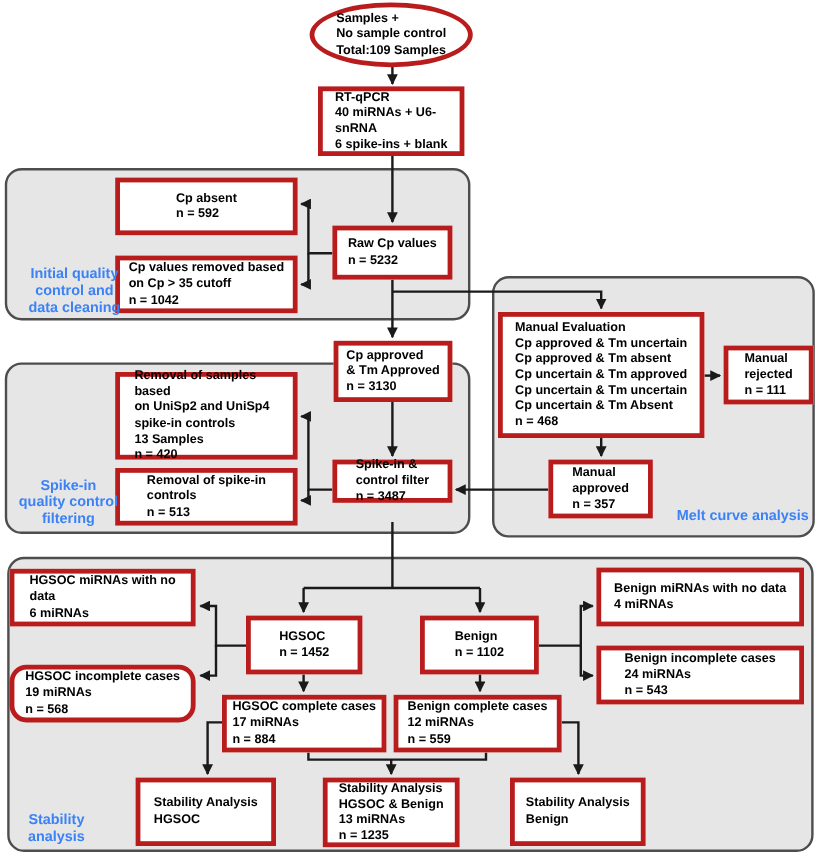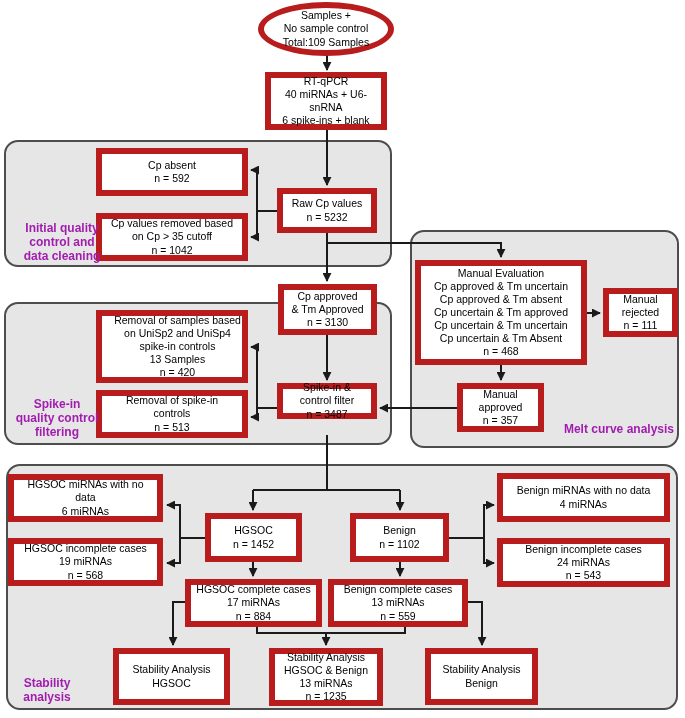--- a/index.html
+++ b/index.html
@@ -6,26 +6,26 @@
   #canvas{
     position:relative;width:685px;height:718px;background:#ffffff;
     font-family:"Liberation Sans", sans-serif;overflow:hidden;
   }
   .group{
     position:absolute;background:#e6e6e6;border:2px solid #4d4d4d;
     border-radius:14px;box-sizing:border-box;
   }
   .glabel{
     position:absolute;font-weight:bold;font-size:12px;line-height:1.18;
-    color:#a21caf;text-align:center;white-space:pre-line;
+    color:#3b82f6;text-align:center;white-space:pre-line;
   }
   .node{
-    position:absolute;background:#ffffff;border:6px solid #b91c1c;
+    position:absolute;background:#ffffff;border:4px solid #b91c1c;
     box-sizing:border-box;display:flex;align-items:center;justify-content:center;
-    text-align:center;font-weight:normal;font-size:10.5px;line-height:1.25;
+    font-weight:bold;font-size:10.5px;line-height:1.25;
     color:#000;white-space:pre-line;padding:1px;
   }
   .ellipse{border-radius:50%;}
   #wires{position:absolute;left:0;top:0;pointer-events:none;}
 </style>
 </head>
 <body>
 
 <div id="canvas">
 
@@ -112,38 +112,38 @@
   <div class="node" style="left:96px;top:390px;width:152px;height:48px;">Removal of spike-in
 controls
 n = 513</div>
   <div class="node" style="left:277px;top:383px;width:100px;height:36px;">Spike-in  &amp;
 control filter
 n = 3487</div>
 
   <div class="node" style="left:8px;top:474px;width:155px;height:48px;">HGSOC miRNAs with no
 data
 6 miRNAs</div>
-  <div class="node" style="left:8px;top:538px;width:155px;height:48px;">HGSOC incomplete cases
+  <div class="node" style="left:8px;top:554px;width:155px;height:48px;border-radius:14px;">HGSOC incomplete cases
 19 miRNAs
 n = 568</div>
   <div class="node" style="left:205px;top:513px;width:97px;height:49px;">HGSOC
 n = 1452</div>
   <div class="node" style="left:350px;top:513px;width:99px;height:49px;">Benign
 n = 1102</div>
   <div class="node" style="left:497px;top:473px;width:173px;height:49px;">Benign miRNAs with no data
 4 miRNAs</div>
   <div class="node" style="left:497px;top:538px;width:173px;height:49px;">Benign incomplete cases
 24 miRNAs
 n = 543</div>
 
   <div class="node" style="left:185px;top:579px;width:137px;height:48px;">HGSOC complete cases
 17 miRNAs
 n = 884</div>
   <div class="node" style="left:328px;top:579px;width:140px;height:48px;">Benign complete cases
-13 miRNAs
+12 miRNAs
 n = 559</div>
 
   <div class="node" style="left:113px;top:648px;width:117px;height:57px;">Stability Analysis
 HGSOC</div>
   <div class="node" style="left:269px;top:648px;width:114px;height:58px;">Stability Analysis
 HGSOC &amp; Benign
 13 miRNAs
 n = 1235</div>
   <div class="node" style="left:425px;top:648px;width:113px;height:57px;">Stability Analysis
 Benign</div>

